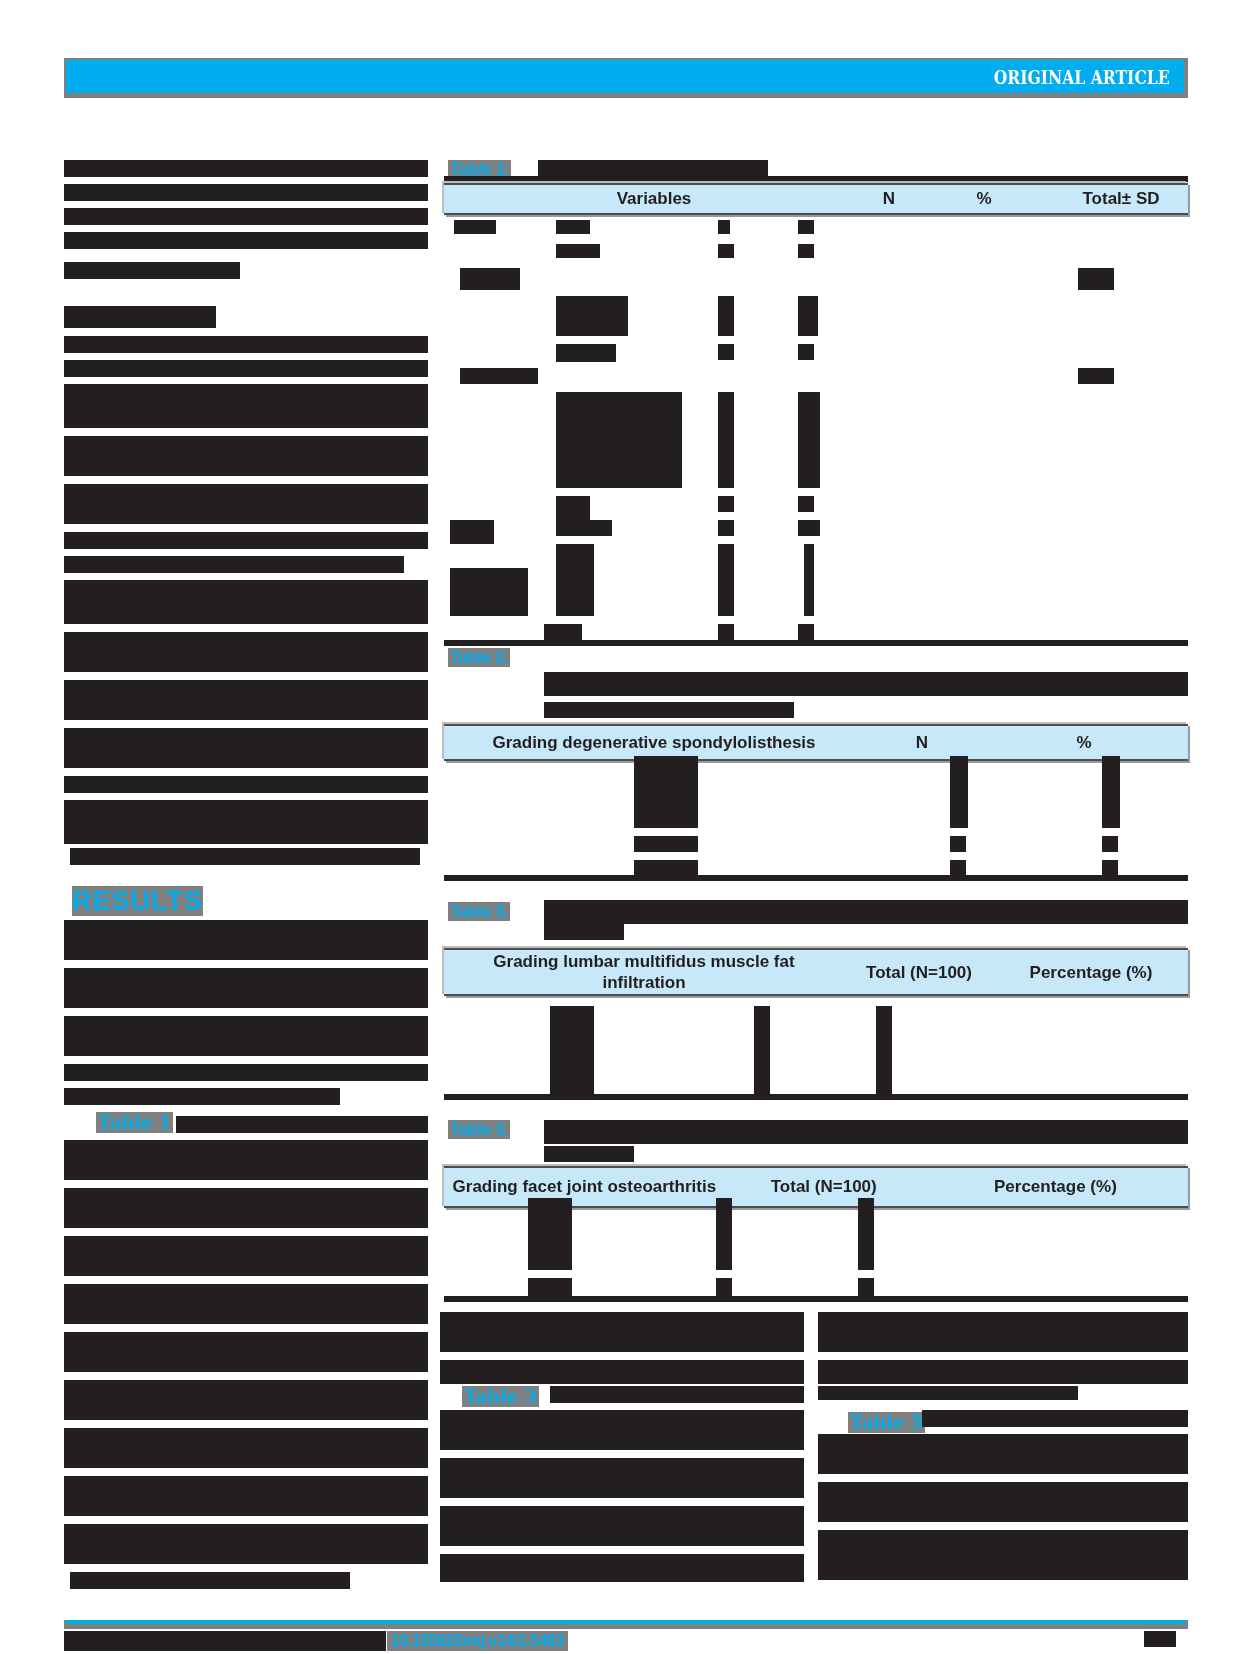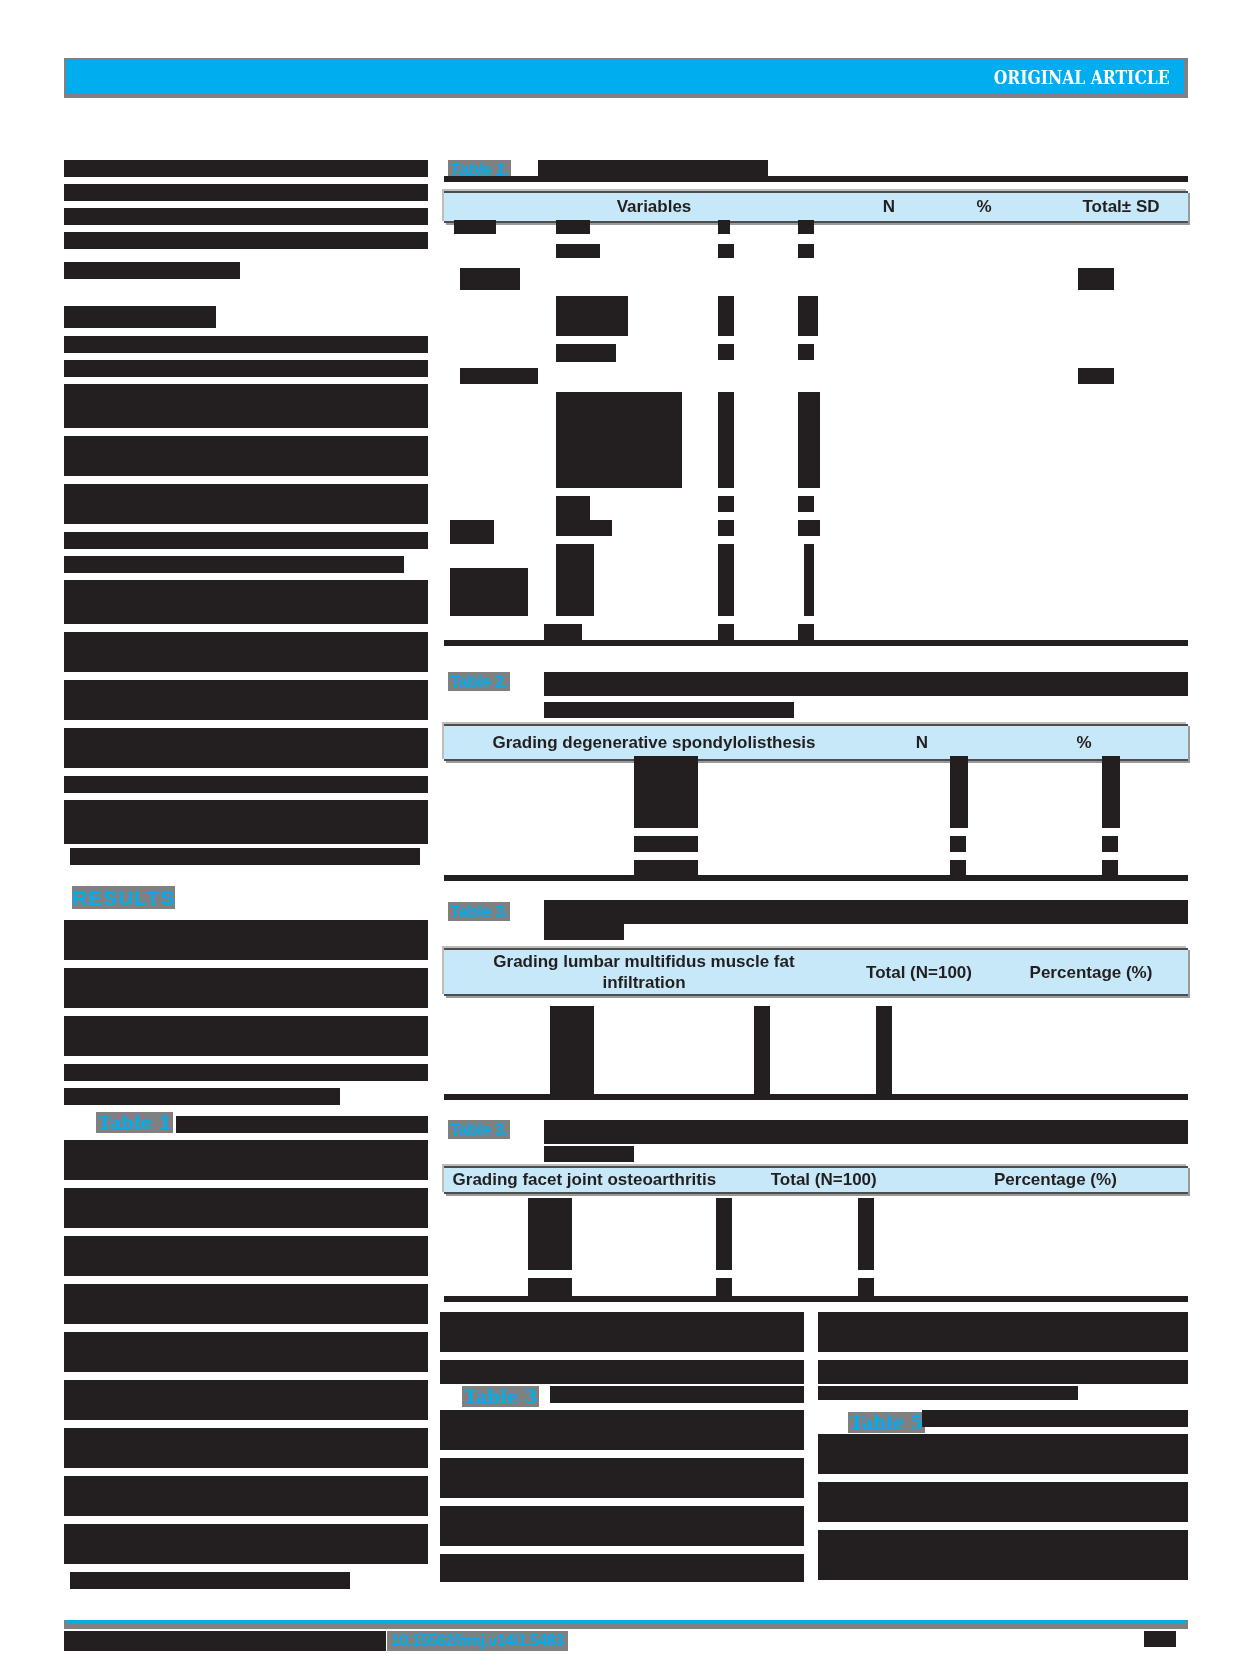--- a/index.html
+++ b/index.html
@@ -8,21 +8,21 @@
 
   
   .banner { position: absolute; left: 64px; top: 58px; width: 1124px; height: 40px; background: #808080; }
   .banner-inner { position: absolute; left: 2px; top: 2px; right: 4px; bottom: 5px; background: #00aeef;
     display: flex; align-items: center; justify-content: flex-end; padding-right: 14px; }
   .banner-inner span { color: #ffffff; font-family: "DejaVu Serif", serif; font-size: 19px; font-weight: bold; letter-spacing: 0px; transform: scaleX(0.82); transform-origin: right center; display: inline-block; }
 
   
   .redact { background: #231f20; position: absolute; }
   .line { position: absolute; height: 17px; background: #231f20; }
-  .heading-blue { position: absolute; color: #00aeef; font-weight: bold; font-size: 21px; letter-spacing: 1px; }
+  .heading-blue { position: absolute; color: #00aeef; font-weight: bold; font-size: 27px; letter-spacing: 1px; }
   .heading-blue .hl { background: #808080; }
   .inline-ref { position: absolute; color: #00aeef; font-family: "DejaVu Serif", serif; font-weight: bold; font-size: 18px; }
   .inline-ref .gbg { background: #808080; padding: 0 2px; }
 
   
   .tcap { position: absolute; left: 448px; height: 24px; color: #00aeef; font-weight: bold; font-size: 17px; }
   .tcap .lbl { background: #808080; padding: 0 2px; letter-spacing: -0.5px; }
   .thead { position: absolute; left: 444px; width: 744px; background: #c6e8f8; border-top: 2px solid #4d4d4d; border-bottom: 2px solid #4d4d4d;
     box-shadow: 2px 2px 0 #9a9a9a, -2px -2px 0 #bdbdbd; display: flex; align-items: center; font-weight: bold; font-size: 17px; color: #231f20; }
   .thead div { text-align: center; }
@@ -93,21 +93,21 @@
   <div class="line" style="left:64px;top:1524px;width:364px;height:40px;"></div>
   <div class="line" style="left:70px;top:1572px;width:280px;"></div>
 </div>
 
 <div>
   <div class="tcap" style="top:160px;font-style:italic;">
     <span class="lbl">Table 1.</span>
   </div>
   <div class="redact" style="left:538px;top:160px;width:230px;height:18px;"></div>
   <div class="redact" style="left:444px;top:176px;width:744px;height:6px;"></div>
-  <div class="thead" style="top:183px;height:32px;margin-top:8px;">
+  <div class="thead" style="top:183px;height:32px;">
     <div style="width:420px;">Variables</div>
     <div style="width:50px;">N</div>
     <div style="width:140px;">%</div>
     <div style="width:134px;">Total± SD</div>
   </div>
 
   <div class="redact" style="left:454px;top:220px;width:42px;height:14px;"></div>
   <div class="redact" style="left:556px;top:220px;width:34px;height:14px;"></div>
   <div class="redact" style="left:718px;top:220px;width:12px;height:14px;"></div>
   <div class="redact" style="left:798px;top:220px;width:16px;height:14px;"></div>
@@ -142,21 +142,21 @@
   <div class="redact" style="left:718px;top:544px;width:16px;height:72px;"></div>
   <div class="redact" style="left:804px;top:544px;width:10px;height:72px;"></div>
   <div class="redact" style="left:450px;top:568px;width:78px;height:48px;"></div>
   <div class="redact" style="left:544px;top:624px;width:38px;height:18px;"></div>
   <div class="redact" style="left:718px;top:624px;width:16px;height:18px;"></div>
   <div class="redact" style="left:798px;top:624px;width:16px;height:18px;"></div>
   <div class="trule" style="top:640px;"></div>
 </div>
 
 <div>
-  <div class="tcap" style="top:672px;">
+  <div class="tcap" style="top:648px;">
     <span class="lbl">Table 2.</span>
   </div>
   <div class="redact" style="left:544px;top:672px;width:644px;height:24px;"></div>
   <div class="redact" style="left:544px;top:702px;width:250px;height:16px;"></div>
   <div class="thead" style="top:724px;height:37px;">
     <div style="width:420px;">Grading degenerative spondylolisthesis</div>
     <div style="width:116px;">N</div>
     <div style="width:208px;">%</div>
   </div>
   <div class="redact" style="left:634px;top:756px;width:64px;height:72px;"></div>
@@ -187,21 +187,21 @@
   <div class="redact" style="left:876px;top:1006px;width:16px;height:88px;"></div>
   <div class="trule" style="top:1094px;"></div>
 </div>
 
 <div>
   <div class="tcap" style="top:1120px;">
     <span class="lbl">Table 3.</span>
   </div>
   <div class="redact" style="left:544px;top:1120px;width:644px;height:24px;"></div>
   <div class="redact" style="left:544px;top:1146px;width:90px;height:16px;"></div>
-  <div class="thead" style="top:1166px;height:28px;gap:12px;">
+  <div class="thead" style="top:1166px;height:42px;gap:12px;">
     <div style="width:290px;">Grading facet joint osteoarthritis</div>
     <div style="width:180px;">Total (N=100)</div>
     <div style="width:274px;">Percentage (%)</div>
   </div>
   <div class="redact" style="left:528px;top:1198px;width:44px;height:72px;"></div>
   <div class="redact" style="left:528px;top:1278px;width:44px;height:18px;"></div>
   <div class="redact" style="left:716px;top:1198px;width:16px;height:72px;"></div>
   <div class="redact" style="left:716px;top:1278px;width:16px;height:18px;"></div>
   <div class="redact" style="left:858px;top:1198px;width:16px;height:72px;"></div>
   <div class="redact" style="left:858px;top:1278px;width:16px;height:18px;"></div>

